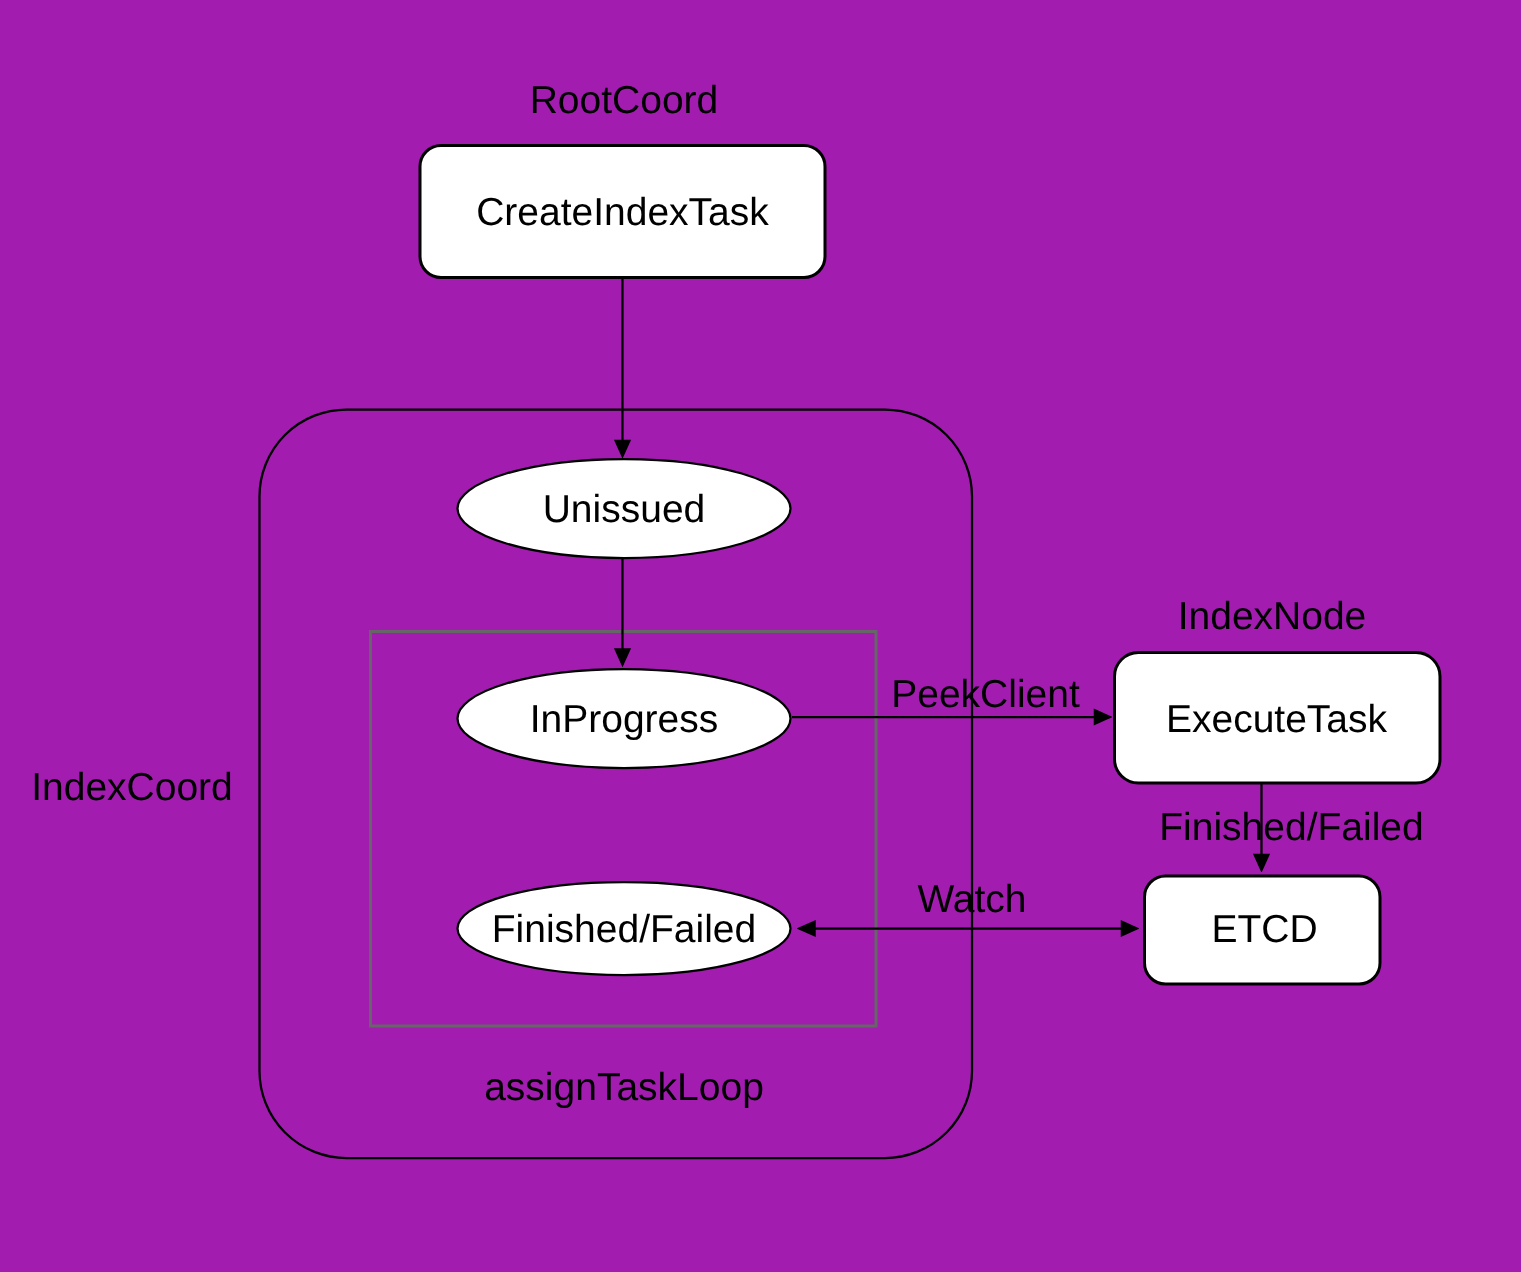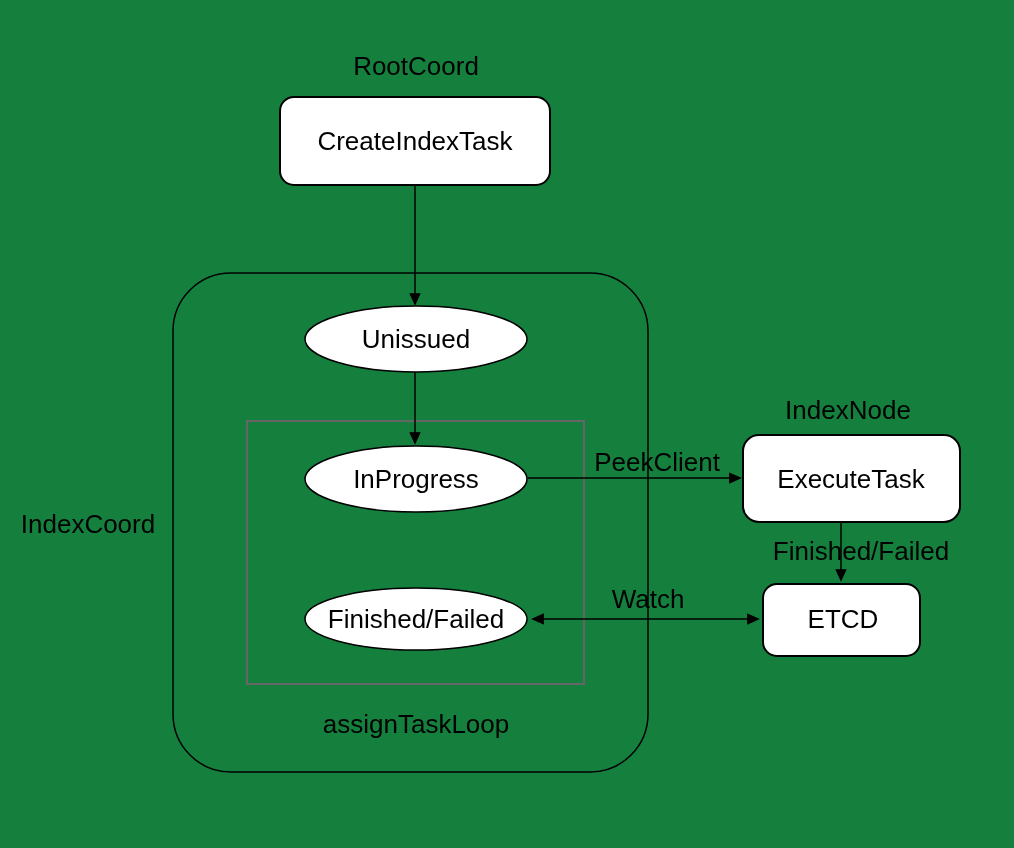--- a/index.html
+++ b/index.html
@@ -4,21 +4,21 @@
 <style>
   html, body {
     margin: 0;
     padding: 0;
     background: #ffffff;
   }
   .canvas {
     position: relative;
     width: 1014px;
     height: 848px;
-    background: #15803d;
+    background: #a21caf;
     overflow: hidden;
   }
   svg {
     display: block;
   }
   .diagram-text {
     font-family: "Liberation Sans", "DejaVu Sans", sans-serif;
     font-size: 26px;
     fill: #000000;
     text-anchor: middle;

